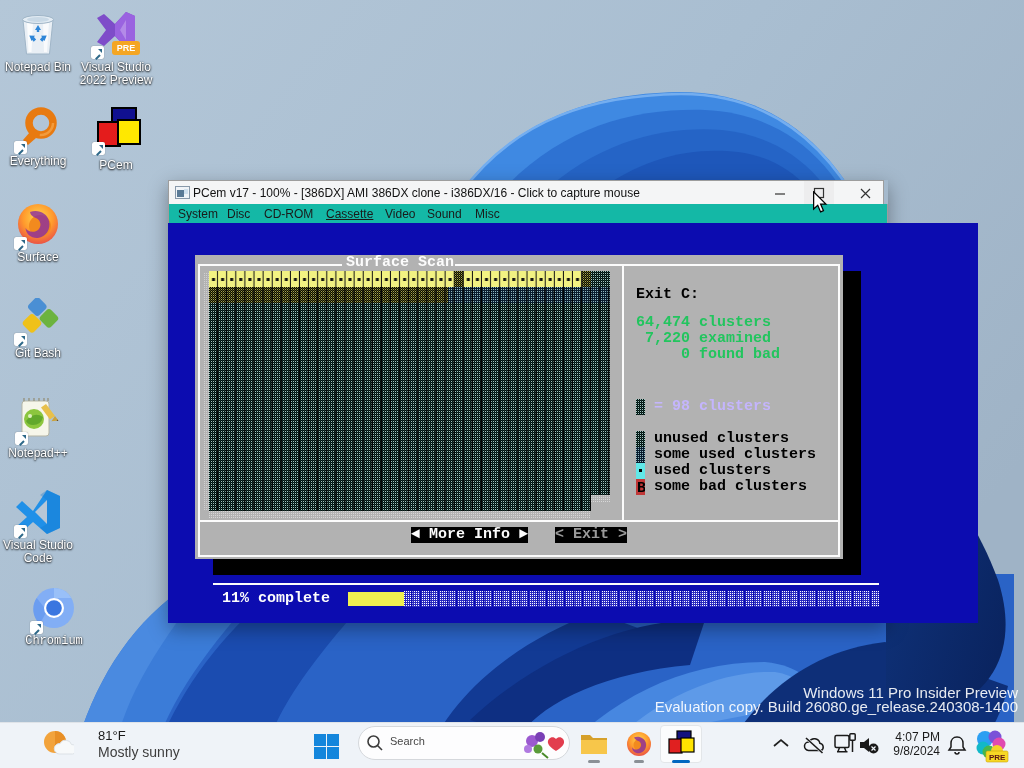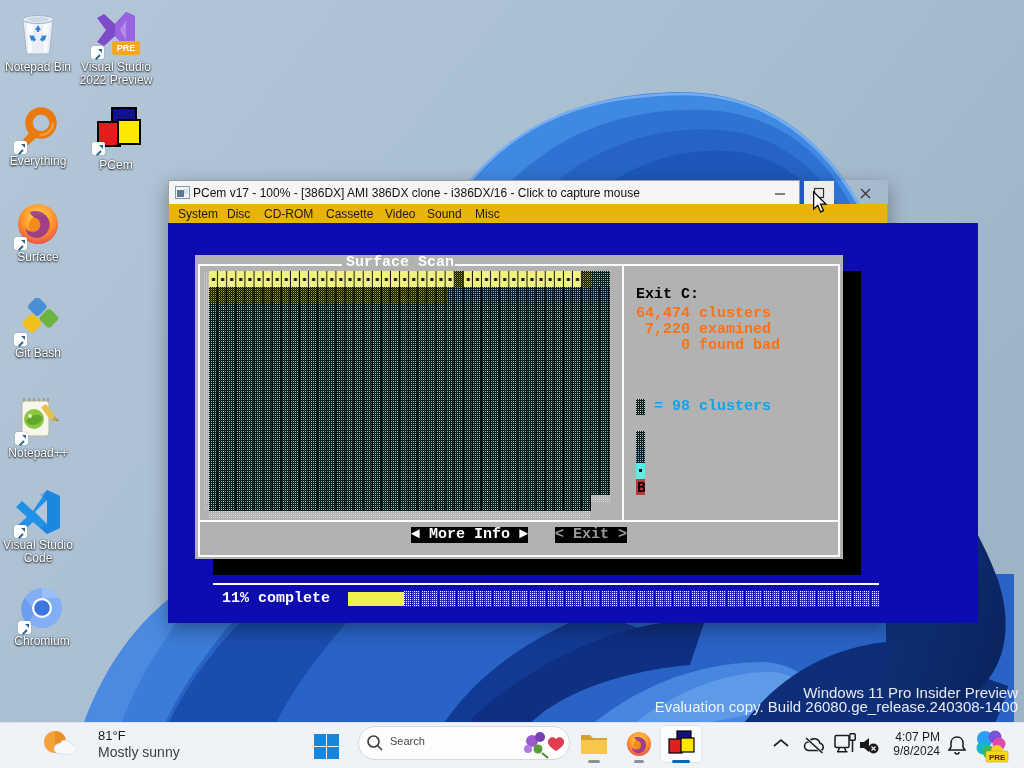--- a/index.html
+++ b/index.html
@@ -5,23 +5,23 @@
 body{font-family:"Liberation Sans",sans-serif;position:relative;background:#aec2d4;}
 .abs{position:absolute;}
 
 .dicon{position:absolute;width:76px;text-align:center;}
 .dlab{color:#fff;font-size:12px;line-height:13px;text-shadow:0 1px 2px rgba(0,0,0,.9),0 0 2px rgba(0,0,0,.6);margin-top:3px;}
 .shortcut{position:absolute;width:13px;height:13px;background:#fff;border-radius:2px;box-shadow:0 0 1px rgba(0,0,0,.5);}
 .shortcut::before{content:"";position:absolute;right:2.5px;top:2.5px;width:0;height:0;border-top:4.5px solid #2d6888;border-left:4.5px solid transparent;}
 .shortcut::after{content:"";position:absolute;left:3px;bottom:3.5px;width:6px;height:2px;background:#2d6888;transform:rotate(-45deg);transform-origin:6px 1px;}
 
 #win{position:absolute;left:168px;top:180px;width:720px;height:443px;box-shadow:0 6px 18px rgba(0,0,0,.35);}
-#titlebar{position:absolute;left:0;top:0;width:632px;height:24px;background:#f4f5f6;border:1px solid #9d9d9d;border-bottom:none;box-sizing:border-box;}
+#titlebar{position:absolute;left:0;top:0;width:716px;height:24px;background:#f4f5f6;border:1px solid #9d9d9d;border-bottom:none;box-sizing:border-box;}
 #titletext{position:absolute;left:24px;top:5px;font-size:12px;color:#111;white-space:nowrap;}
-#menubar{position:absolute;left:0;top:24px;width:720px;height:19px;background:#eab308;border-left:1px solid #9d9d9d;border-right:1px solid #9d9d9d;box-sizing:border-box;}
+#menubar{position:absolute;left:0;top:24px;width:720px;height:19px;background:#14b8a6;border-left:1px solid #9d9d9d;border-right:1px solid #9d9d9d;box-sizing:border-box;}
 .mi{position:absolute;top:3px;font-size:12px;color:#1a1a1a;}
 #dos{position:absolute;left:0;top:43px;width:810px;height:400px;background:#0c0cb0;overflow:hidden;}
 .dt{position:absolute;font-family:"Liberation Mono",monospace;font-weight:bold;font-size:15px;line-height:16px;white-space:pre;letter-spacing:0;}
 
 #taskbar{position:absolute;left:0;top:722px;width:1024px;height:46px;background:#eff3f8;border-top:1px solid #dfe3e8;box-sizing:border-box;}
 </style></head>
 <body>
 
 <svg class="abs" width="1024" height="768" style="left:0;top:0">
  <defs>
@@ -161,21 +161,21 @@
 </div>
 <div class="dicon" style="left:0;top:488px;">
  <svg width="48" height="48" style="display:block;margin:0 auto;">
   <polygon points="33,2 46,8 46,40 33,46 19,34 8,44 2,39 13,29 2,19 8,13 19,23" fill="#2090e8"></polygon>
   <polygon points="33,12 21,24 33,36" fill="#b7c6d6"></polygon>
   <polygon points="33,2 46,8 46,40 33,46 26,40 33,36 33,12 26,7" fill="#1579cc" opacity=".35"></polygon>
  </svg>
  <div class="dlab">Visual Studio<br>Code</div>
  <div class="shortcut" style="left:14px;top:37px;"></div>
 </div>
-<div class="dicon" style="left:4px;top:584px;">
+<div class="dicon" style="left:16px;top:584px;font-family:Liberation Mono, monospace;">
  <svg width="48" height="48" style="display:block;margin:0 auto;">
   <circle cx="24" cy="24" r="20" fill="#82aef5"></circle>
   <path d="M24,4 a20,20 0 0 1 17.3,10 L24,14 Z" fill="#99c0f8"></path>
   <path d="M6.7,14 a20,20 0 0 0 3,26 L17,27 Z" fill="#6b9df0"></path>
   <circle cx="24" cy="24" r="10" fill="#fff"></circle>
   <circle cx="24" cy="24" r="7.8" fill="#3a76e0"></circle>
  </svg>
  <div class="dlab">Chromium</div>
  <div class="shortcut" style="left:14px;top:37px;"></div>
 </div>
@@ -192,21 +192,21 @@
   <svg class="abs" style="left:600px;top:0" width="120" height="24">
    <line x1="6" y1="13" x2="16" y2="13" stroke="#333" stroke-width="1.2"></line>
    <rect x="45.5" y="7.5" width="9" height="9" fill="none" stroke="#333" stroke-width="1.2"></rect>
    <path d="M92,8 l9,9 M101,8 l-9,9" stroke="#333" stroke-width="1.2"></path>
   </svg>
  </div>
  <div id="menubar">
   <div class="mi" style="left:9px;">System</div>
   <div class="mi" style="left:58px;">Disc</div>
   <div class="mi" style="left:95px;">CD-ROM</div>
-  <div class="mi" style="left:157px;">Cassette</div>
+  <div class="mi" style="left:157px;text-decoration:underline;">Cassette</div>
   <div class="mi" style="left:216px;">Video</div>
   <div class="mi" style="left:258px;">Sound</div>
   <div class="mi" style="left:306px;text-align:center;">Misc</div>
  </div>
  <div id="dos">
 
   <div class="abs" style="left:675px;top:48px;width:18px;height:304px;background:#000;"></div>
   <div class="abs" style="left:45px;top:336px;width:648px;height:16px;background:#000;"></div>
 
   <div class="abs" style="left:27px;top:32px;width:648px;height:304px;background:#b2b2b2;"></div>
@@ -269,27 +269,31 @@
   </svg>
   <svg class="abs" style="left:36px;top:50px" width="5" height="238">
    <pattern id="lf2" width="2" height="2" patternUnits="userSpaceOnUse">
     <rect width="2" height="2" fill="#b2b2b2"></rect>
           <rect width="1" height="1" fill="#d0d0d0"></rect>
    </pattern>
    <rect width="5" height="238" fill="url(#lf2)"></rect>
   </svg>
 
   <div class="dt" style="left:468px;top:64px;color:#000;">Exit C:</div>
-  <div class="dt" style="left:468px;top:83px;color:#f97316;">64,474 clusters
+  <div class="dt" style="left:468px;top:92px;color:#22c55e;">64,474 clusters
  7,220 examined
      0 found bad</div>
-  <div class="dt" style="left:486px;top:176px;color:#0ea5e9;">= 98 clusters</div>
+  <div class="dt" style="left:486px;top:176px;color:#c4b5fd;">= 98 clusters</div>
   <svg class="abs" style="left:468px;top:176px" width="9" height="16">
         <rect width="9" height="16" fill="url(#dk)"></rect>
       </svg>
+  <div class="dt" style="left:486px;top:208px;color:#000;">unused clusters
+some used clusters
+used clusters
+some bad clusters</div>
   <svg class="abs" style="left:468px;top:208px" width="9" height="64">
    <rect width="9" height="16" fill="url(#dk)"></rect>
    <rect y="16" width="9" height="16" fill="url(#bd)"></rect>
    <rect y="32" width="9" height="16" fill="#62e8e8"></rect>
         <rect x="3" y="38" width="3" height="3" fill="#000"></rect>
    <rect y="48" width="9" height="16" fill="#c03838"></rect>
         <text x="1" y="61" font-family="Liberation Mono" font-weight="bold" font-size="15" fill="#000">B</text>
   </svg>
 
   <div class="abs" style="left:243px;top:304px;width:117px;height:16px;background:#000;"></div>

